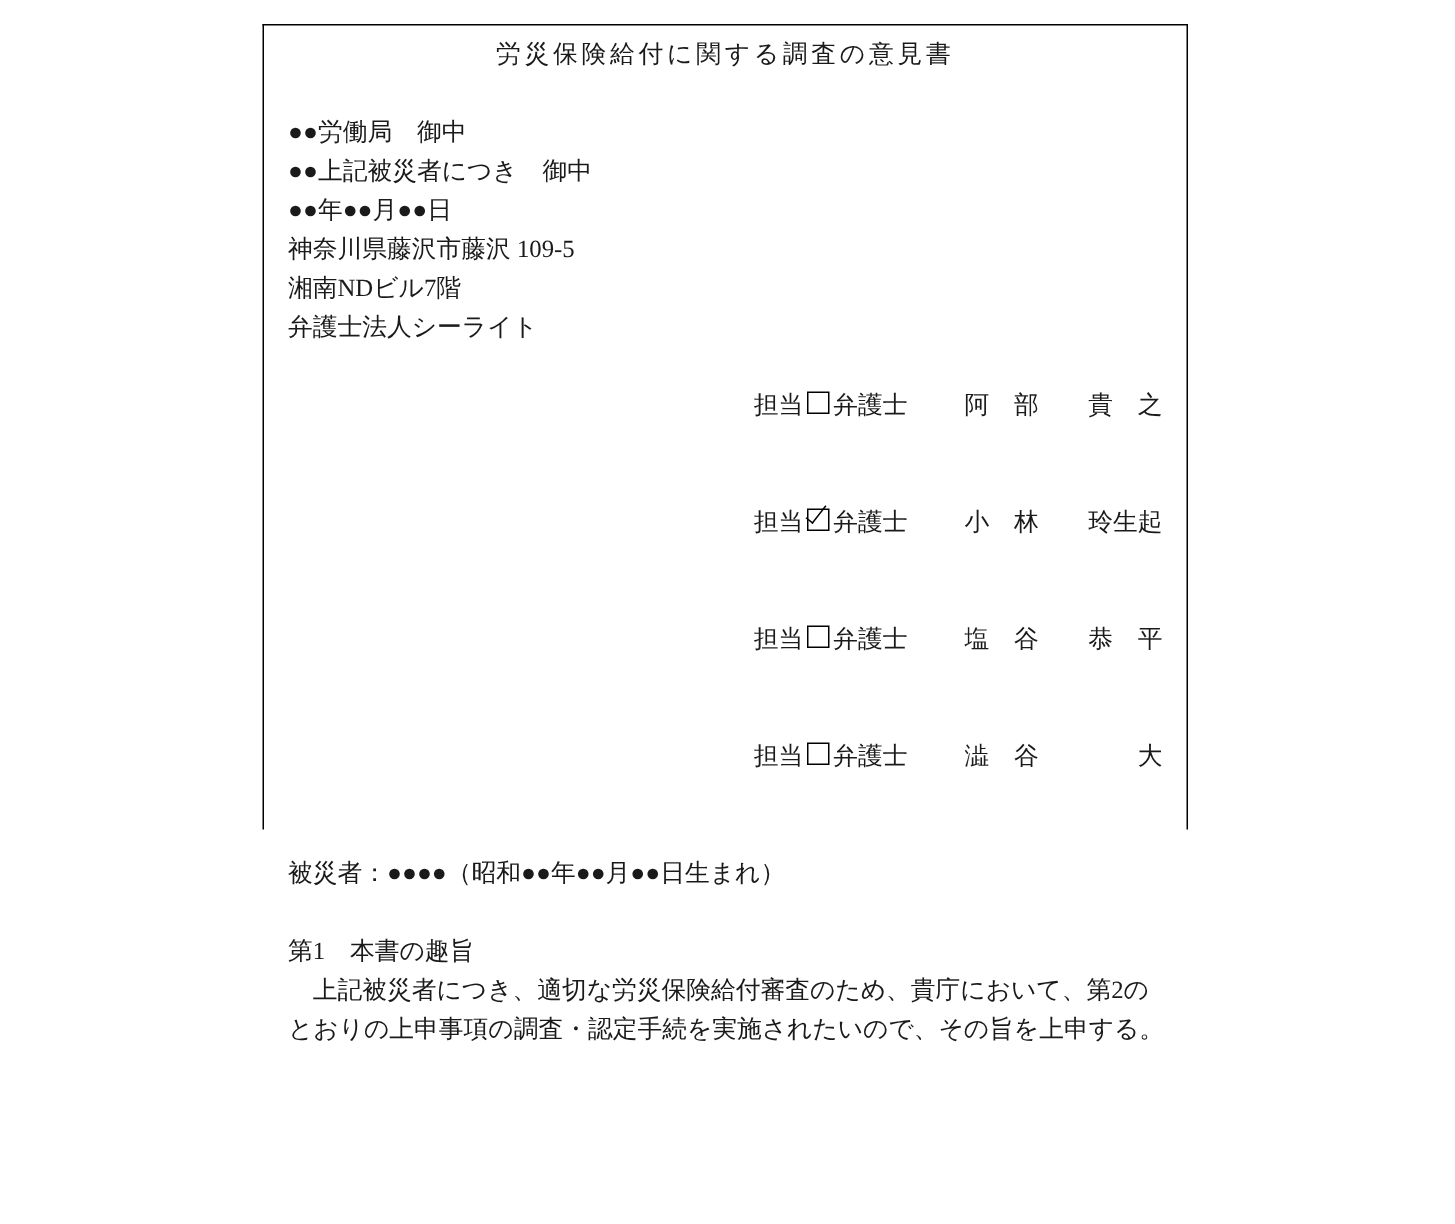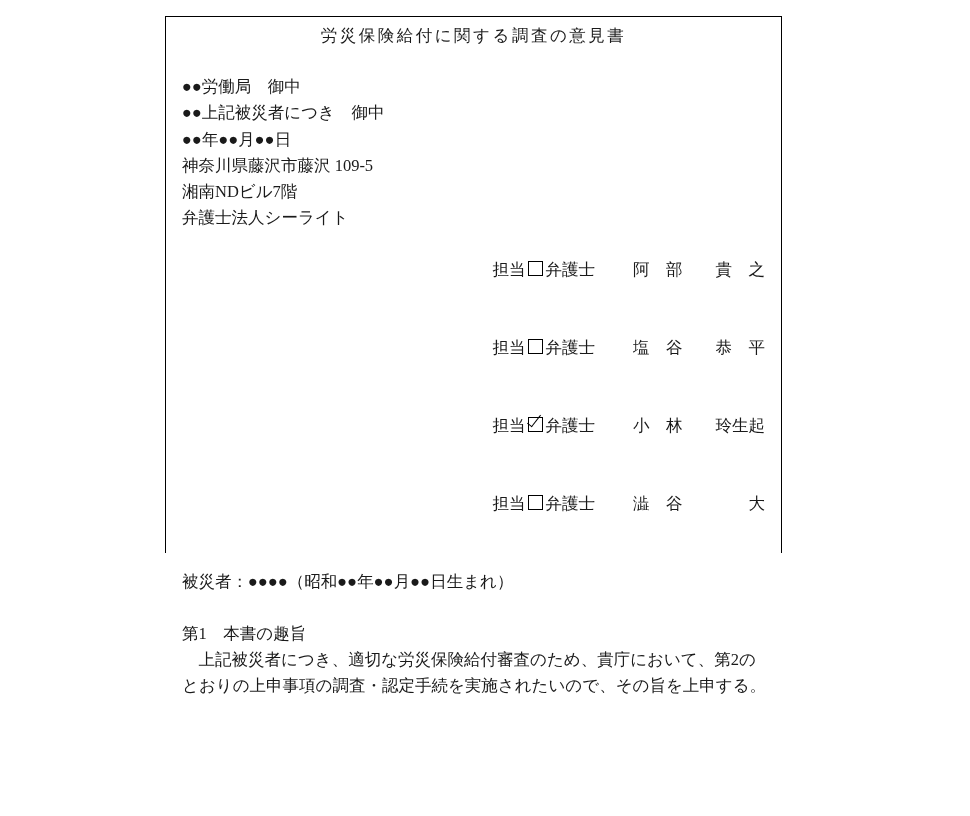--- a/index.html
+++ b/index.html
@@ -10,41 +10,41 @@
     width: 970px;
     height: 816px;
     background: #ffffff;
     position: relative;
     font-family: "Liberation Serif", "DejaVu Serif", serif;
     color: #1a1a1a;
     overflow: hidden;
   }
   .doc {
     position: absolute;
-    left: 165px;
+    left: 175px;
     top: 16px;
     width: 617px;
     height: 537px;
     box-sizing: border-box;
     border: 1.5px solid #000;
     border-bottom: none;
     padding: 0 16px;
     background: #fff;
   }
   .line {
     font-size: 16.5px;
     line-height: 26px;
     white-space: pre;
   }
   .title {
     text-align: center;
     margin-top: 6px;
     letter-spacing: 2.5px;
   }
-  .recipients { margin-top: 26px; font-family: Liberation Mono, monospace; }
+  .recipients { margin-top: 26px; }
   .right { text-align: left; }
   .gap { height: 26px; }
   .lawyer-row { text-align: right; }
   .lawyer-name {
     display: inline-block;
     margin-left: 38px;
     text-align: center;
     white-space: pre;
   }
   .checkbox {
@@ -83,24 +83,24 @@
 
   <div class="line right">●●年●●月●●日</div>
   <div class="line right">神奈川県藤沢市藤沢 109-5</div>
   <div class="line right">湘南NDビル7階</div>
   <div class="line right">弁護士法人シーライト</div>
 
   <div class="line lawyer-row">
     <span>担当</span><span class="checkbox"></span><span>弁護士</span><span class="lawyer-name">阿　部　　貴　之</span>
   </div>
   <div class="line lawyer-row">
-    <span>担当</span><span class="checkbox"></span><span>弁護士</span><span class="lawyer-name">塩　谷　　恭　平</span>
+    <span>担当</span><span class="checkbox checked"></span><span>弁護士</span><span class="lawyer-name">小　林　　玲生起</span>
   </div>
   <div class="line lawyer-row">
-    <span>担当</span><span class="checkbox checked"></span><span>弁護士</span><span class="lawyer-name">小　林　　玲生起</span>
+    <span>担当</span><span class="checkbox"></span><span>弁護士</span><span class="lawyer-name">塩　谷　　恭　平</span>
   </div>
   <div class="line lawyer-row">
     <span>担当</span><span class="checkbox"></span><span>弁護士</span><span class="lawyer-name">澁　谷　　　　大</span>
   </div>
 
   <div class="gap"></div>
 
   <div class="line">被災者：●●●●（昭和●●年●●月●●日生まれ）</div>
 
   <div class="gap"></div>

